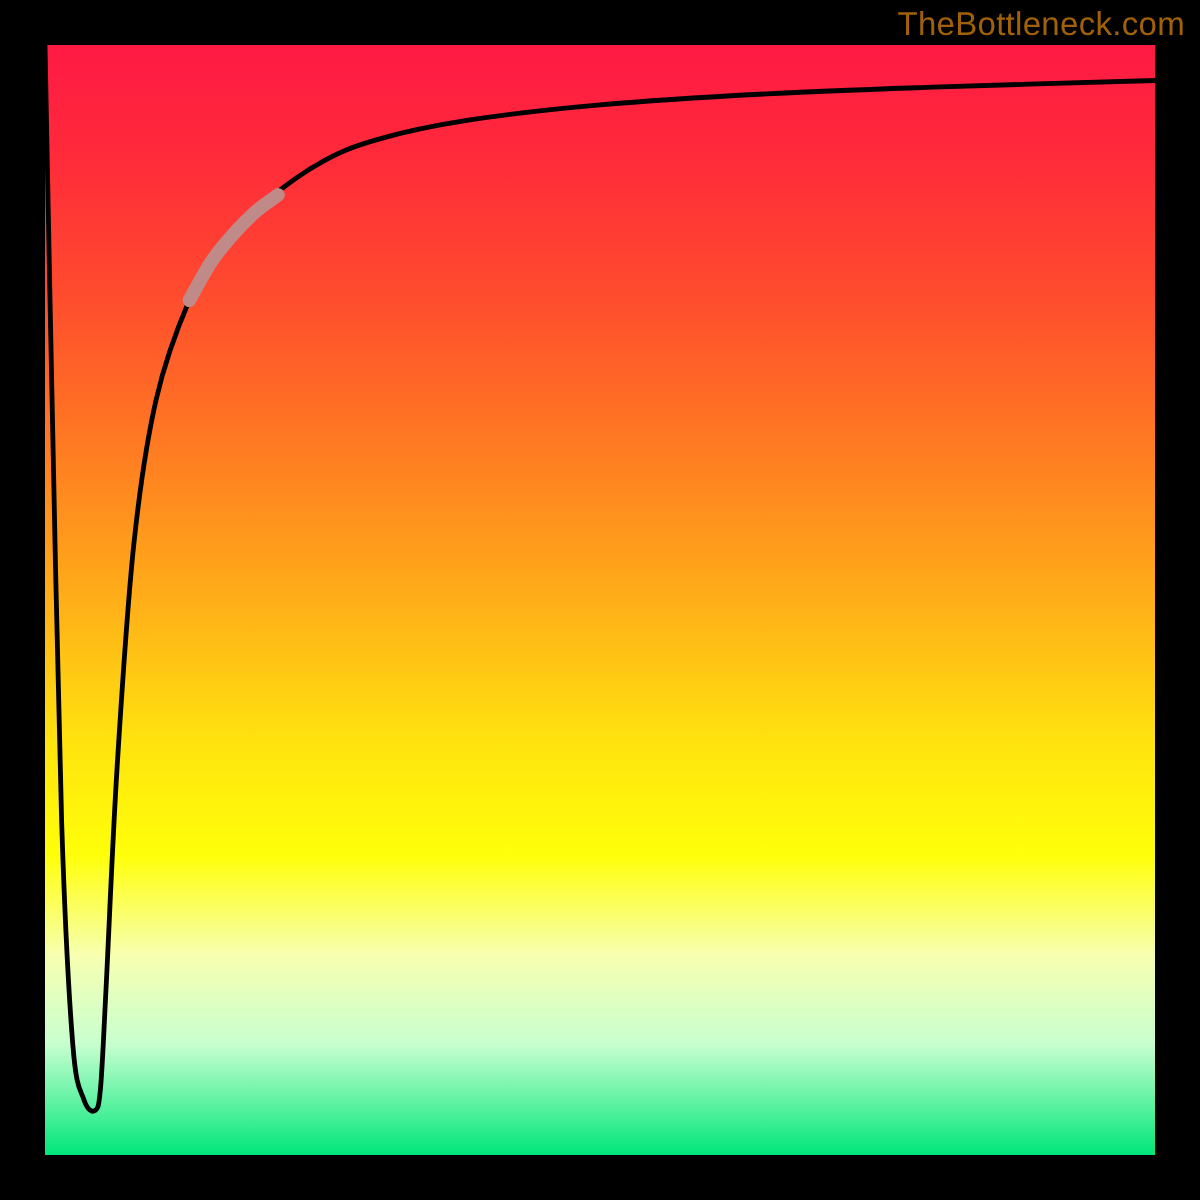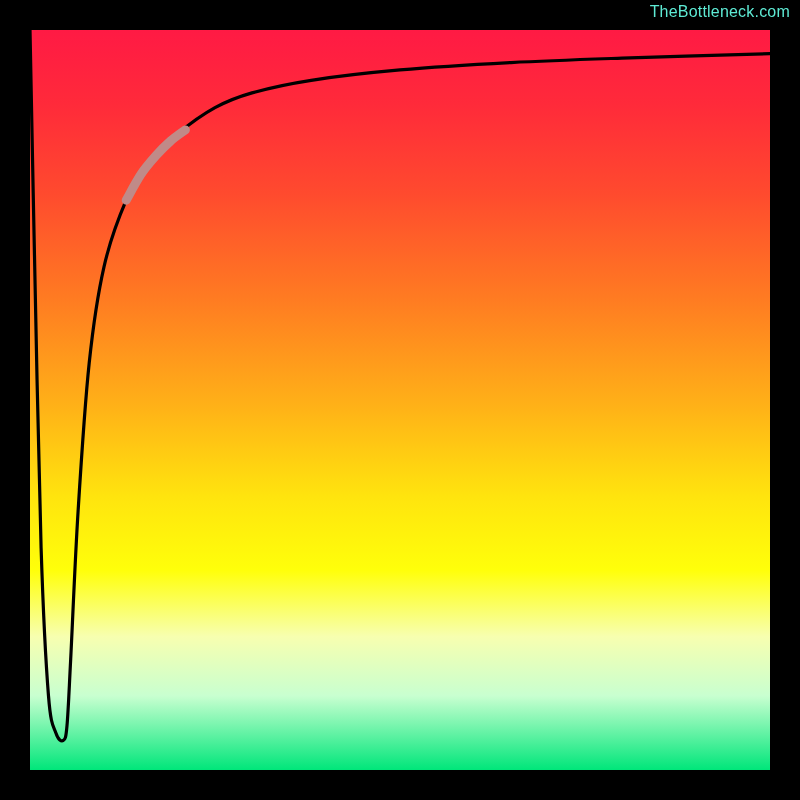--- a/index.html
+++ b/index.html
@@ -14,22 +14,22 @@
   .frame {
     position: relative;
     width: 800px;
     height: 800px;
     background: #000;
   }
   .attribution {
     position: absolute;
     top: 3px;
     right: 10px;
-    color: #5eead4;
-    font-size: 16px;
+    color: #a16207;
+    font-size: 22px;
     font-weight: 400;
     letter-spacing: 0.2px;
     z-index: 10;
   }
   .plot-area {
     position: absolute;
     left: 30px;
     top: 30px;
     width: 740px;
     height: 740px;

